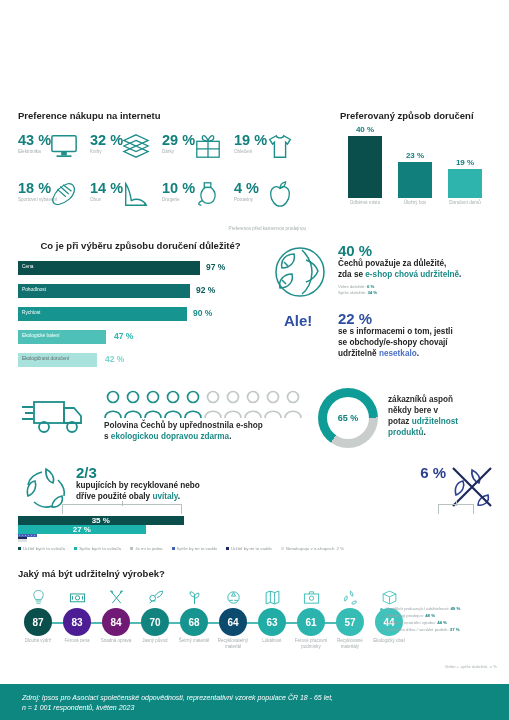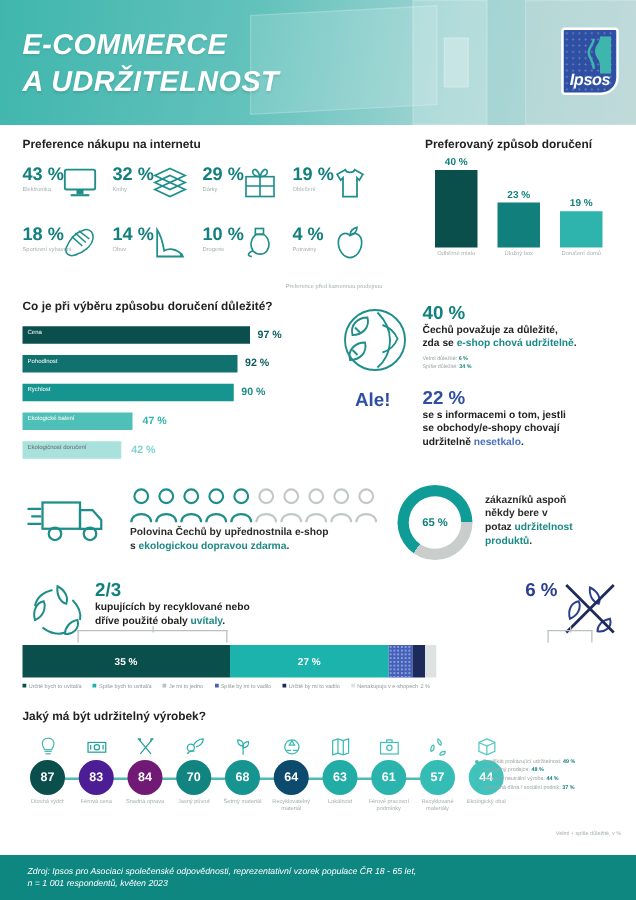--- a/index.html
+++ b/index.html
@@ -63,21 +63,21 @@
   .s1-right { position: absolute; left: 340px; top: 10px; width: 160px; }
   .barchart { position: relative; height: 80px; margin-top: 10px; }
   .vbar { position: absolute; bottom: 13px; width: 34px; }
   .vbar .fill { width: 100%; }
   .vbar .vpct { position: absolute; width: 100%; text-align: center; font-size: 8px; font-weight: bold; color: #12807c; }
   .vbar .vlbl { position: absolute; top: 100%; width: 100%; text-align: center;
     font-size: 4.6px; color: #a6aeae; line-height: 1.3; padding-top: 2px; }
 
   
   .s2 { position: absolute; left: 0; top: 232px; width: 509px; height: 146px; }
-  .s2-left { position: absolute; left: 18px; top: 8px; width: 245px; }
+  .s2-left { position: absolute; left: 18px; top: 8px; width: 245px; text-align: center; }
   .hbars { margin-top: 10px; }
   .hbar-row { position: relative; height: 19px; margin-bottom: 4px; }
   .hbar { height: 14px; position: relative; }
   .hbar .hlbl { position: absolute; left: 4px; top: 3px; font-size: 4.8px; color: #fff; line-height: 1.25; }
   .hbar .hlbl.dk { color: #5f6b6b; }
   .hbar-pct { position: absolute; top: 1px; font-size: 8.5px; font-weight: bold; }
 
   .s2-right { position: absolute; left: 272px; top: 8px; width: 230px; }
   .globe { position: absolute; left: 0; top: 4px; width: 56px; height: 56px; }
   .blk40 { position: absolute; left: 66px; top: 2px; width: 166px; }
@@ -101,21 +101,21 @@
   .donut-hole { position: absolute; left: 9px; top: 9px; width: 42px; height: 42px; background: #fff; border-radius: 50%;
     display: flex; align-items: center; justify-content: center; font-size: 9px; font-weight: bold; color: #12807c; }
   .s3-right { position: absolute; left: 388px; top: 12px; width: 112px; font-size: 8.2px; line-height: 1.35; font-weight: bold; }
 
   
   .s4 { position: absolute; left: 0; top: 462px; width: 509px; height: 102px; }
   .recyc { position: absolute; left: 22px; top: 4px; width: 48px; height: 44px; }
   .s4-left { position: absolute; left: 76px; top: 2px; width: 175px; }
   .s4-right { position: absolute; left: 256px; top: 2px; width: 190px; text-align: right; }
   .cross { position: absolute; right: 14px; top: 2px; width: 46px; height: 46px; }
-  .stack { position: absolute; left: 18px; top: 54px; width: 473px; height: 26px; display: flex; }
+  .stack { position: absolute; left: 18px; top: 54px; width: 473px; height: 26px; display: flex; flex-direction: column; }
   .seg { height: 26px; display: flex; align-items: center; justify-content: center;
     font-size: 8px; font-weight: bold; }
   .brace { position: absolute; height: 10px; border: 1px solid #b9c0c0; border-bottom: none; }
   .brace:after { content:""; position:absolute; left: 50%; top: -4px; width: 1px; height: 5px; background: #b9c0c0; }
   .legend4 { position: absolute; left: 18px; top: 84px; width: 473px; display: flex; gap: 9px; font-size: 4.4px; color: #8e9797; align-items:center; }
   .legend4 .li { display: flex; align-items: center; gap: 2px; }
   .legend4 .sw { width: 3px; height: 3px; display: inline-block; }
 
   
   .s5 { position: absolute; left: 0; top: 566px; width: 509px; height: 114px; }
@@ -136,38 +136,20 @@
   
   .footer { position: absolute; left: 0; bottom: 0; width: 509px; height: 36px; background: #0e8781; }
   .footer-txt { position: absolute; left: 22px; top: 9px; color: #fff; font-size: 7px;
     font-style: italic; line-height: 1.45; }
 </style>
 </head>
 <body>
 
 <div class="page">
 
-  <div class="header">
-    <div class="hdr-box hb1"></div>
-    <div class="hdr-box hb2"></div>
-    <div class="hdr-box hb3"></div>
-    <div class="hdr-box hb4"></div>
-    <div class="hdr-title">
-      <div>E-COMMERCE</div>
-      <div>A UDRŽITELNOST</div>
-    </div>
-    <div class="logo">
-      <div class="logo-dots"></div>
-      <svg class="logo-face" viewBox="0 0 22 30">
-        <path d="M13 0 C13 6 9 7 9 12 C9 17 13 18 13 24 L13 30 L22 30 L22 0 Z" fill="#3fb6ad"></path>
-        <path d="M8 2 C8 7 4 8 4 13 C4 18 8 19 8 26" stroke="#3fb6ad" stroke-width="2" fill="none"></path>
-      </svg>
-      <div class="logo-txt">Ipsos</div>
-    </div>
-  </div>
 
   <div class="s1">
     <div class="s1-left">
       <div class="sect-title">Preference nákupu na internetu</div>
       <div class="prefgrid">
 
         <div class="pref">
           <div class="pct">43 %</div>
           <div class="lbl">Elektronika</div>
           <svg class="ic" viewBox="0 0 30 30">

